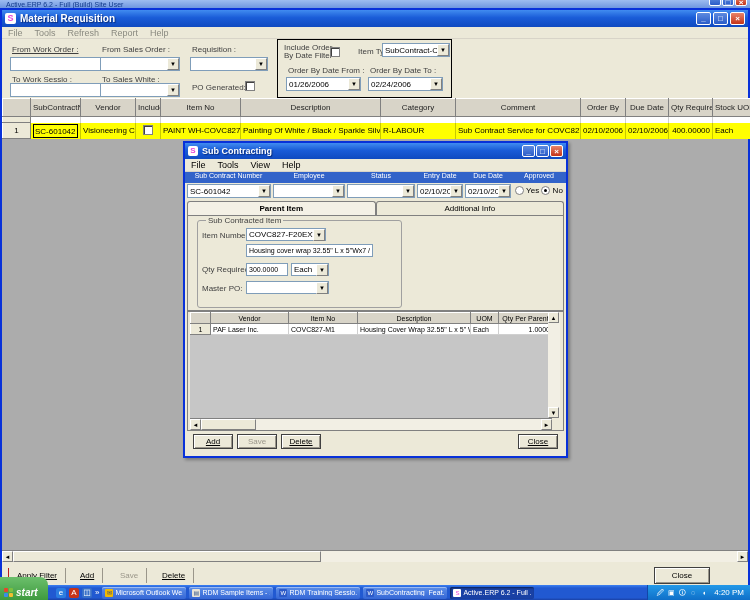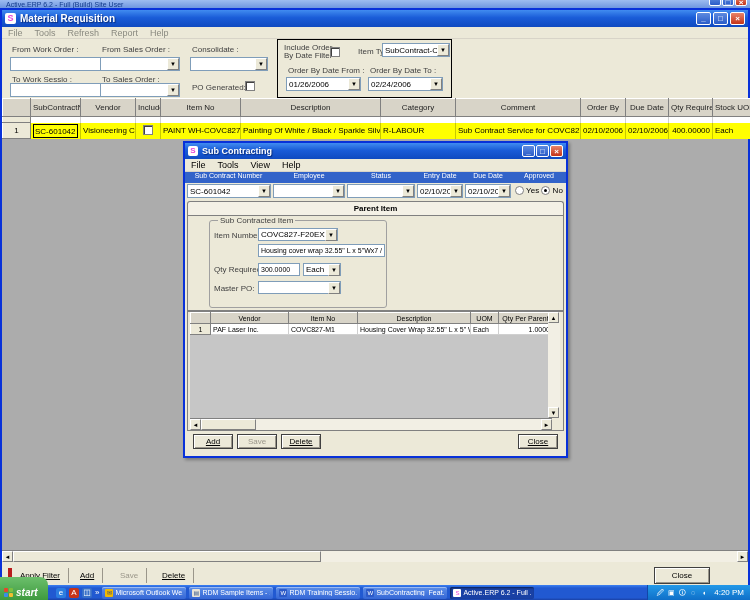--- a/index.html
+++ b/index.html
@@ -81,21 +81,21 @@
   .band { height:11px; background:#3263C9; display:flex; color:#fff; font-size:7px; }
   .band span { text-align:center; overflow:hidden; white-space:nowrap; }
   .dlg-controls { height:17px; position:relative; background:#ECE9D8; }
   .radio { width:9px; height:9px; border:1px solid #808080; border-radius:50%; background:#fff; display:inline-block; vertical-align:middle; position:relative; }
   .radio.sel::after { content:""; position:absolute; left:2px; top:2px; width:3px; height:3px; border-radius:50%; background:#000; }
   .tabs { display:flex; height:14px; margin-top:1px; }
   .tab { flex:1; text-align:center; font-size:8px; line-height:13px; border:1px solid #808080;
     border-bottom:none; background:#ECE9D8; border-radius:3px 3px 0 0; }
   .tab.active { font-weight:bold; background:#F4F1E6; }
   .tabbody { border:1px solid #808080; background:#ECE9D8; position:relative; }
-  .groupbox { position:absolute; left:21px; top:4px; width:178px; height:88px;
+  .groupbox { position:absolute; left:9px; top:4px; width:205px; height:88px;
     border:1px solid #a0a0a0; border-radius:3px; }
   .groupbox .gtitle { position:absolute; left:8px; top:-5px; background:#ECE9D8; padding:0 2px; font-size:8px; color:#404040; }
   .dlabel { position:absolute; font-size:8px; color:#404040; white-space:nowrap; }
   .txt { position:absolute; height:13px; background:#fff; border:1px solid #7F9DB9; font-size:7px; padding:0 2px; line-height:12px; white-space:nowrap; overflow:hidden; }
 
   .mgrid { width:362px; border-collapse:collapse; table-layout:fixed; margin-left:2px; }
   .mgrid td { overflow:hidden; white-space:nowrap; font-size:7px; padding:0 2px; height:11px; }
   .mgrid .hdr td { background:#D8D4C8; border:1px solid; border-color:#fff #808080 #808080 #fff; text-align:center; }
   .mgrid .row td { background:#fff; border:1px solid #d0d0d0; }
   .mgrid .row td.rn { background:#ECE9D8; border:1px solid; border-color:#fff #808080 #808080 #fff; text-align:center; }
@@ -152,43 +152,43 @@
 
     <div class="menubar">
       <span class="mi">File</span>
       <span class="mi">Tools</span>
       <span class="mi">Refresh</span>
       <span class="mi">Report</span>
       <span class="mi">Help</span>
     </div>
 
     <div class="filter-panel">
-      <span class="flabel" style="left:10px;top:6px;">From Work Order :</span>
+      <span class="flabel" style="left:10px;top:6px;text-decoration:underline;">From Work Order :</span>
       <div class="combo" style="left:8px;top:18px;width:112px;">
         <span class="val"></span>
           <span class="dd">▼</span>
       </div>
       <span class="flabel" style="left:10px;top:36px;">To Work Sessio :</span>
       <div class="combo" style="left:8px;top:44px;width:112px;">
         <span class="val"></span>
           <span class="dd">▼</span>
       </div>
 
       <span class="flabel" style="left:100px;top:6px;">From Sales Order :</span>
       <div class="combo" style="left:98px;top:18px;width:80px;">
         <span class="val"></span>
           <span class="dd">▼</span>
       </div>
-      <span class="flabel" style="left:100px;top:36px;">To Sales Order :</span>
+      <span class="flabel" style="left:100px;top:36px;">To Sales White :</span>
       <div class="combo" style="left:98px;top:44px;width:80px;">
         <span class="val"></span>
           <span class="dd">▼</span>
       </div>
 
-      <span class="flabel" style="left:190px;top:6px;">Consolidate :</span>
+      <span class="flabel" style="left:190px;top:6px;">Requisition :</span>
       <div class="combo" style="left:188px;top:18px;width:78px;">
         <span class="val"></span>
           <span class="dd">▼</span>
       </div>
       <span class="flabel" style="left:190px;top:44px;">PO Generated:</span>
       <span class="cb" style="left:243px;top:42px;"></span>
 
       <div class="datebox">
         <span class="flabel" style="left:6px;top:3px;">Include Order</span>
         <span class="flabel" style="left:6px;top:11px;">By Date Filter</span>
@@ -276,21 +276,21 @@
 
     <div class="workspace"></div>
 
     <div class="hscroll">
       <span class="sbtn">◄</span>
       <span class="sthumb" style="width:308px;"></span>
       <span class="sbtn" style="position:absolute;right:0;">►</span>
     </div>
 
     <div class="footer">
-      <span class="flatbtn" style="left:6px;border-left:4px solid #b91c1c;"><u>Apply Filter</u></span>
+      <span class="flatbtn" style="left:6px;border-left:1px solid #b91c1c;"><u>Apply Filter</u></span>
       <span class="flatbtn" style="left:70px;"><u>Add</u></span>
       <span class="flatbtn" style="left:110px;color:#9a968a;"><span>Save</span></span>
       <span class="flatbtn" style="left:152px;"><u>Delete</u></span>
       <span class="btn3d" style="position:absolute;right:38px;top:5px;width:56px;height:17px;line-height:15px;"><span>Close</span></span>
     </div>
   </div>
 
   <div class="dlg">
     <div class="titlebar">
       <span class="app-icon" style="width:10px;height:10px;line-height:10px;font-size:8px;">S</span>
@@ -341,20 +341,21 @@
       <span style="position:absolute;left:330px;top:3px;font-size:8px;">
         <span class="radio"></span>
         <span>Yes</span>
         <span class="radio sel"></span>
         <span>No</span>
       </span>
     </div>
 
     <div class="tabs" style="padding:0 2px;">
       <span class="tab active">Parent Item</span>
+      <span class="tab">Additional Info</span>
     </div>
     <div class="tabbody" style="height:96px;margin:0 2px;">
       <div class="groupbox">
         <span class="gtitle">Sub Contracted Item</span>
         <span class="dlabel" style="left:4px;top:10px;">Item Number:</span>
         <div class="combo" style="left:48px;top:7px;width:80px;height:13px;">
           <span class="val">COVC827-F20EXT</span>
             <span class="dd">▼</span>
         </div>
         <span class="txt" style="left:48px;top:23px;width:127px;">Housing cover wrap 32.55" L x 5"Wx7 / 16"</span>

